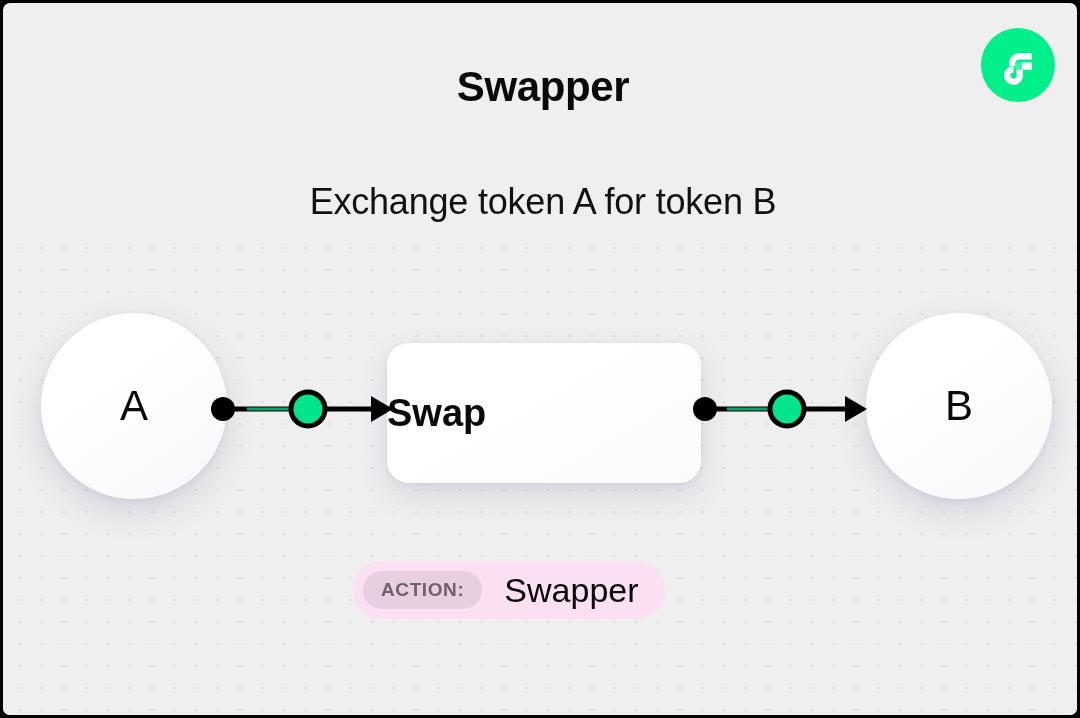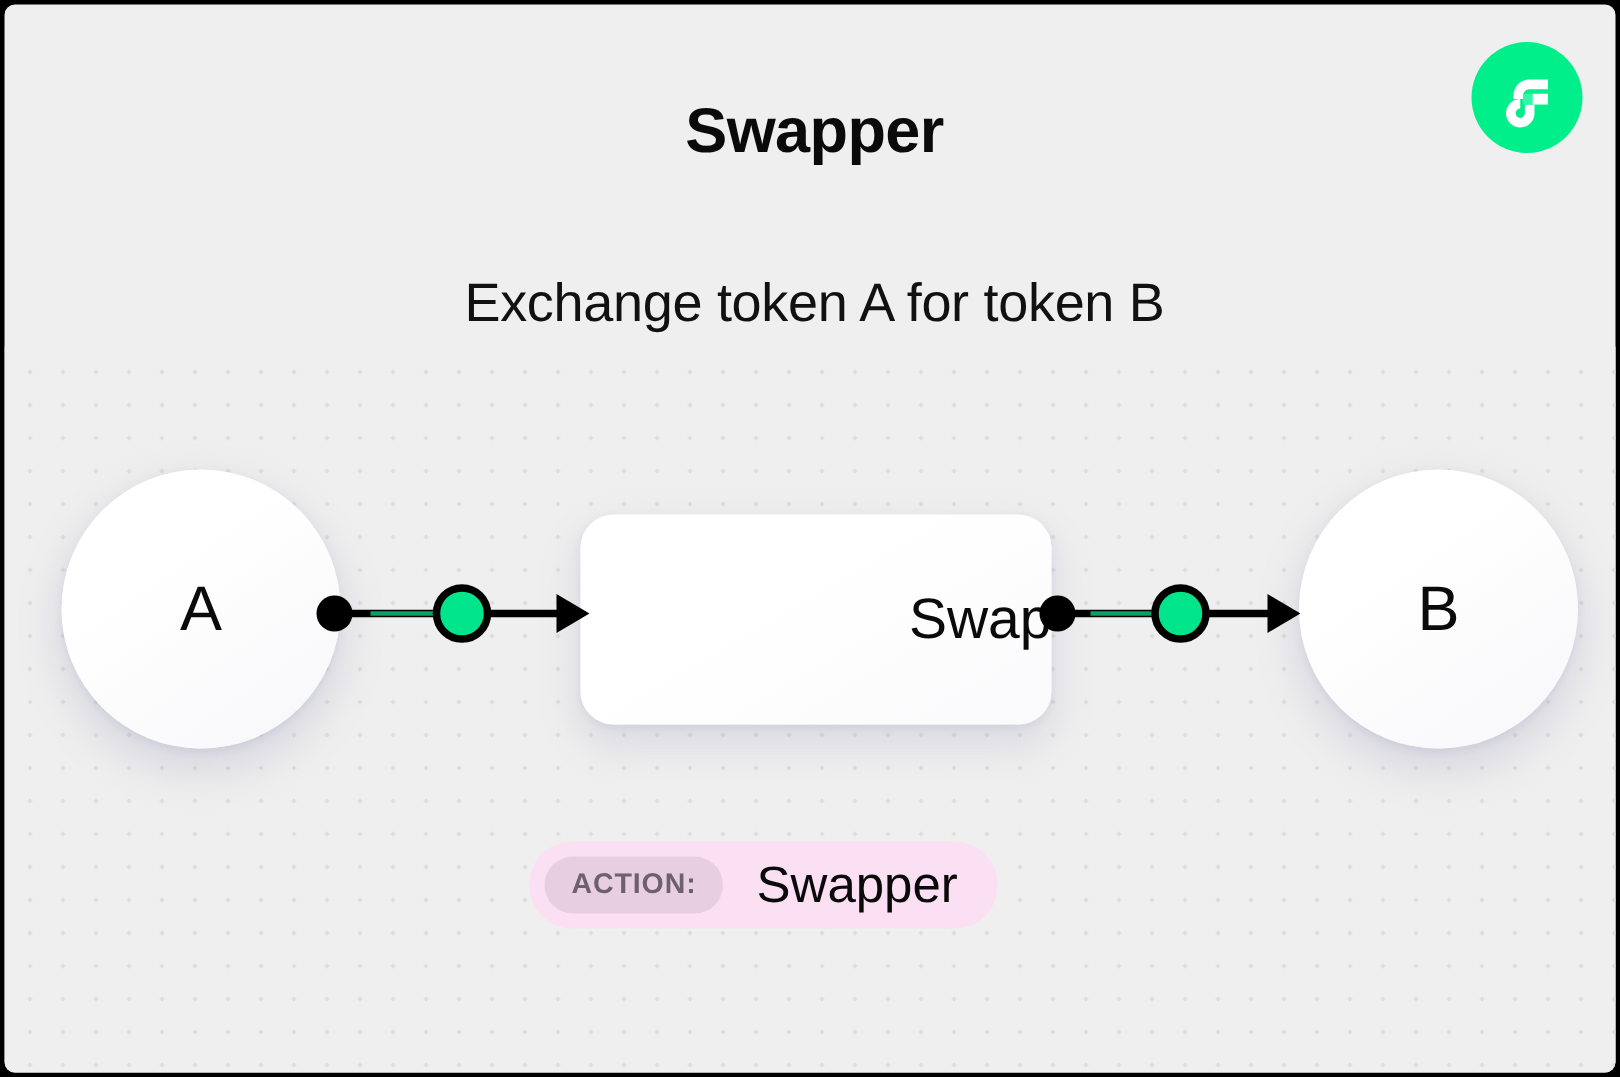--- a/index.html
+++ b/index.html
@@ -98,23 +98,24 @@
     left: 384px;
     top: 340px;
     width: 314px;
     height: 140px;
     border-radius: 22px;
     background: linear-gradient(150deg, #ffffff 40%, #fafafc 100%);
     box-shadow: 0 12px 28px rgba(110,110,160,0.18),
                 0 2px 6px rgba(120,120,170,0.10);
     display: flex;
     align-items: center;
-    justify-content: flex-end;
+    justify-content: flex-start;
     font-size: 38px;
     color: #0a0a0a;
+    font-weight: bold;
   }
 
   
   .edge {
     position: absolute;
     height: 48px;
     top: 382px;
   }
   .edge-left  { left: 204px; width: 186px; }
   .edge-right { left: 688px; width: 176px; }

